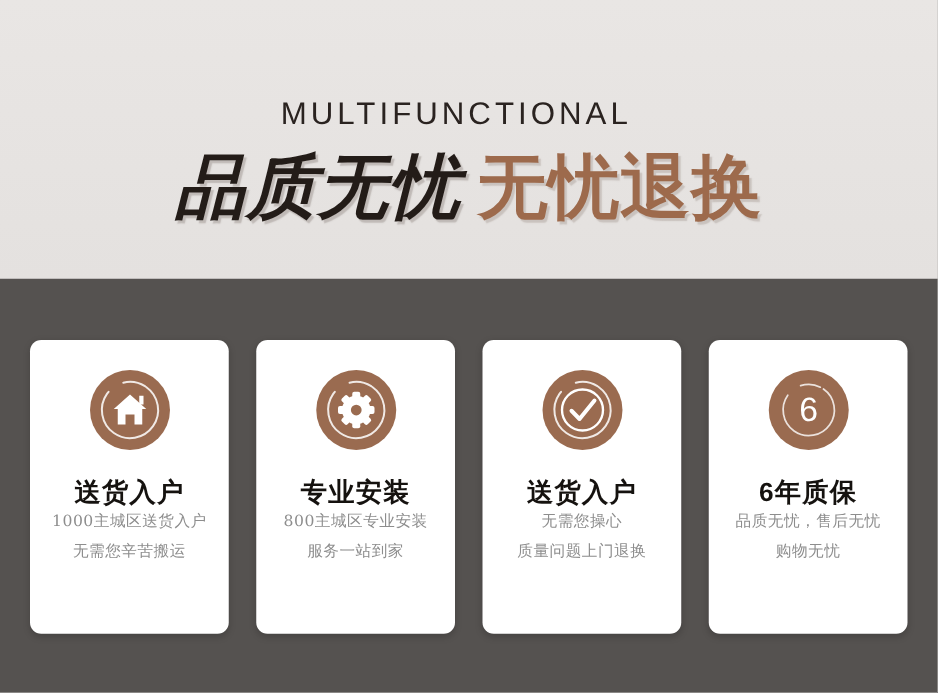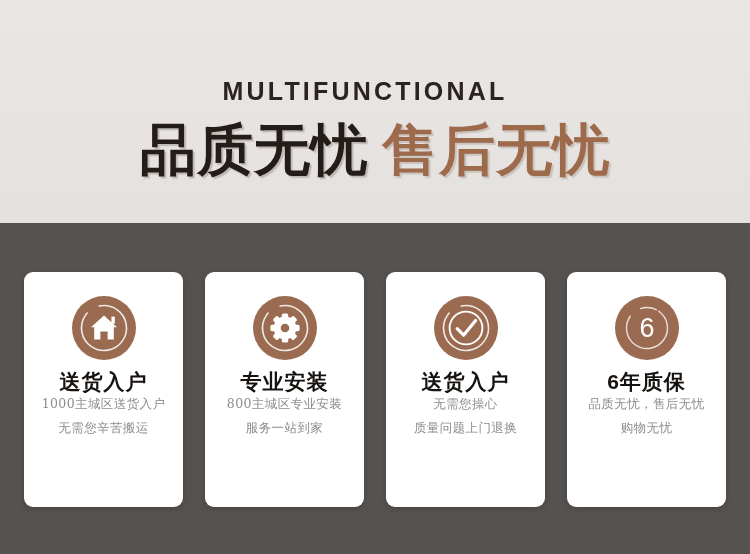--- a/index.html
+++ b/index.html
@@ -34,40 +34,41 @@
 
   .eyebrow {
     position: absolute;
     left: 0;
     top: 79px;
     width: 730px;
     text-align: center;
     font-size: 25px;
     letter-spacing: 3.2px;
     color: #2a2320;
-    font-weight: 700;
+    font-weight: 400;
     line-height: 1;
     white-space: nowrap;
   }
 
   .headline {
     position: absolute;
     left: 0;
     top: 122px;
     width: 750px;
     text-align: center;
     line-height: 1;
     white-space: nowrap;
     font-weight: 700;
     font-size: 56px;
     letter-spacing: 1px;
   }
   .headline .part-dark {
     color: #231c18;
     text-shadow: 2px 2px 1px rgba(120,110,104,0.35);
+    font-style: italic;
   }
   .headline .part-brown {
     color: #9d6a4c;
     text-shadow: 2px 2px 1px rgba(150,135,125,0.35);
     margin-left: 14px;
   }
 
   
   .dark-panel {
     position: absolute;
@@ -110,21 +111,21 @@
     display: flex;
     align-items: center;
     justify-content: center;
     flex: none;
   }
   .icon-badge svg {
     display: block;
   }
 
   .card-title {
-    margin-top: 11px;
+    margin-top: 24px;
     font-size: 21px;
     font-weight: 700;
     color: #15120f;
     letter-spacing: 1px;
     line-height: 1;
     white-space: nowrap;
   }
 
   .card-desc {
     font-family: "DejaVu Serif", "Liberation Serif", serif;
@@ -140,21 +141,21 @@
   }
 </style>
 </head>
 <body>
 
 <div id="page">
 
   <div class="header-band">
     <div class="eyebrow">MULTIFUNCTIONAL</div>
     <div class="headline">
-      <span class="part-dark">品质无忧</span><span class="part-brown">售后无忧</span>
+      <span class="part-dark">品质无忧</span><span class="part-brown">无忧退换</span>
     </div>
   </div>
 
   <div class="dark-panel">
     <div class="cards">
 
       <div class="card">
         <div class="icon-badge">
           <svg width="64" height="64" viewBox="0 0 64 64" aria-hidden="true">
             <circle cx="32" cy="32" r="22.5" fill="none" stroke="#ffffff" stroke-width="1.6" stroke-opacity="0.85" stroke-dasharray="108 14 18 3" stroke-linecap="round" transform="rotate(-55 32 32)"></circle>

